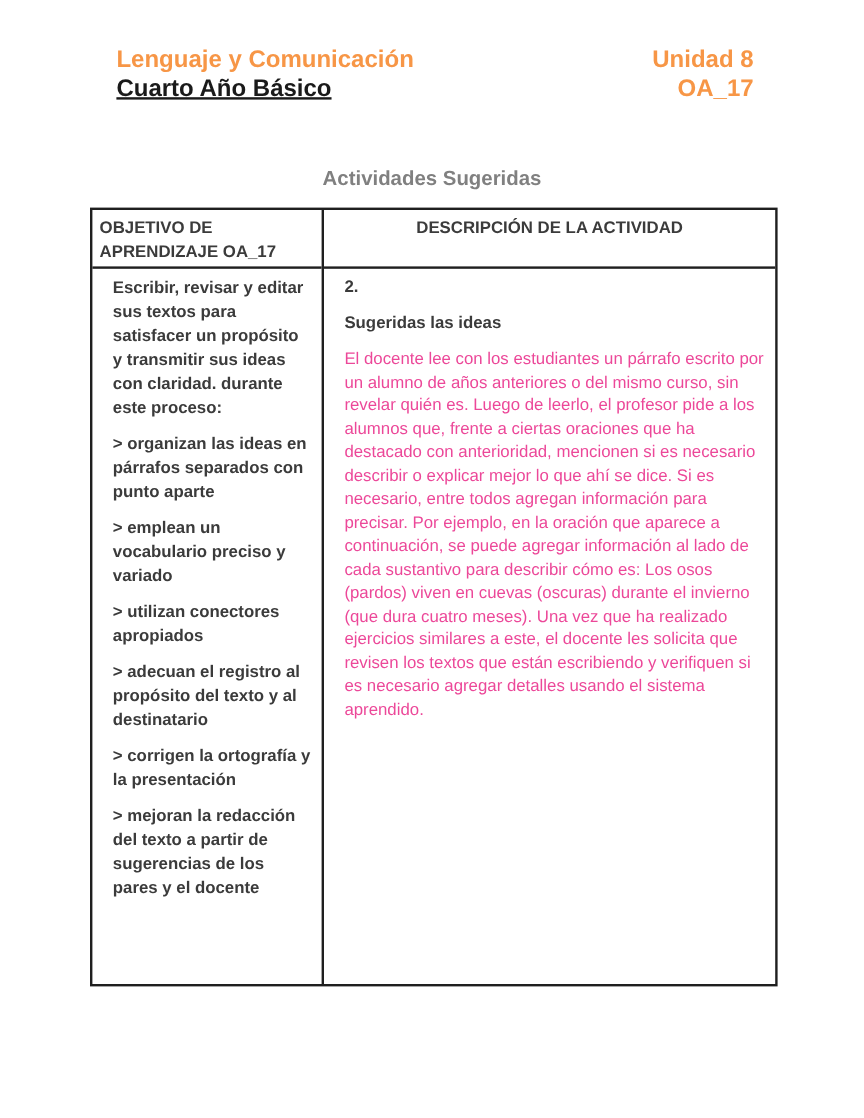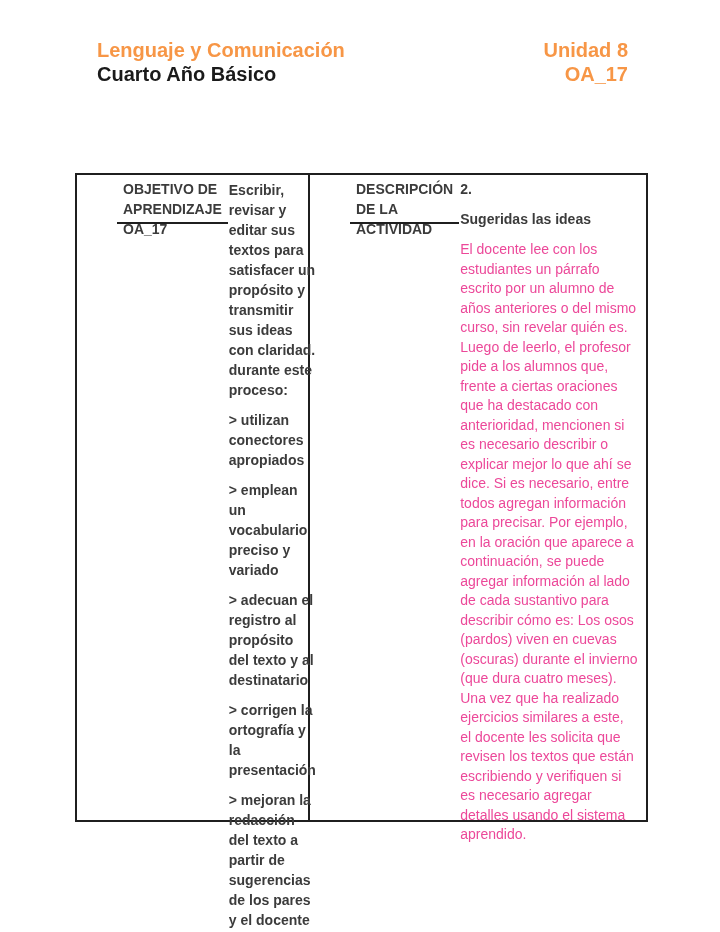--- a/index.html
+++ b/index.html
@@ -28,21 +28,21 @@
   }
   .doc-header .left-block  { text-align: left; }
   .doc-header .right-block { text-align: right; }
   .hdr-line {
     font-size: 20px;
     font-weight: bold;
     line-height: 24px;
     white-space: nowrap;
   }
   .accent { color: #F79646; }
-  .dark   { color: #1a1a1a; }
+  .dark   { color: #1a1a1a; text-decoration: underline; }
 
   
   .page-title {
     position: absolute;
     top: 139px;
     left: 0;
     width: 100%;
     text-align: center;
     font-size: 17px;
     font-weight: bold;
@@ -54,42 +54,42 @@
     position: absolute;
     top: 173px;
     left: 75px;
     width: 573px;
     height: 649px;
     box-sizing: border-box;
     border: 2px solid #1f1f1f;
     display: flex;
     background: #ffffff;
   }
-  .col { box-sizing: border-box; display: flex; flex-direction: row; margin-left: 40px; }
+  .col { box-sizing: border-box; display: flex; flex-direction: column; }
   .col-left {
     width: 193px;
     border-right: 2px solid #1f1f1f;
   }
   .col-right { flex: 1; }
 
   .cell-header {
     box-sizing: border-box;
     height: 49px;
     border-bottom: 2px solid #1f1f1f;
     padding: 4px 6px 0 6px;
     font-size: 14px;
     font-weight: bold;
     color: #3b3b3b;
     line-height: 20px;
   }
-  .cell-header.centered { }
+  .cell-header.centered { text-align: center; }
 
   .cell-body {
     box-sizing: border-box;
-    padding: 5px 8px 8px 1px;
+    padding: 5px 8px 8px 17px;
     font-size: 14px;
     color: #3b3b3b;
   }
 
   .objective-text p,
   .objective-text div {
     margin: 0 0 10px 0;
     font-weight: bold;
     line-height: 20px;
     color: #3b3b3b;
@@ -118,29 +118,31 @@
     <div class="left-block">
       <div class="hdr-line accent">Lenguaje y Comunicación</div>
       <div class="hdr-line dark">Cuarto Año Básico</div>
     </div>
     <div class="right-block">
       <div class="hdr-line accent">Unidad 8</div>
       <div class="hdr-line accent">OA_17</div>
     </div>
   </div>
 
+  <div class="page-title">Actividades Sugeridas</div>
 
   <div class="activity-table">
 
     <div class="col col-left">
       <div class="cell-header">OBJETIVO DE APRENDIZAJE OA_17</div>
       <div class="cell-body objective-text">
         <p>Escribir, revisar y editar sus textos para satisfacer un propósito y transmitir sus ideas con claridad. durante este proceso:</p>
+        <div>&gt; organizan las ideas en párrafos separados con punto aparte</div>
+        <div>&gt; emplean un vocabulario preciso y variado</div>
         <div>&gt; utilizan conectores apropiados</div>
-        <div>&gt; emplean un vocabulario preciso y variado</div>
         <div>&gt; adecuan el registro al propósito del texto y al destinatario</div>
         <div>&gt; corrigen la ortografía y la presentación</div>
         <div>&gt; mejoran la redacción del texto a partir de sugerencias de los pares y el docente</div>
       </div>
     </div>
 
     <div class="col col-right">
       <div class="cell-header centered">DESCRIPCIÓN DE LA ACTIVIDAD</div>
       <div class="cell-body">
         <p class="activity-number">2.</p>

